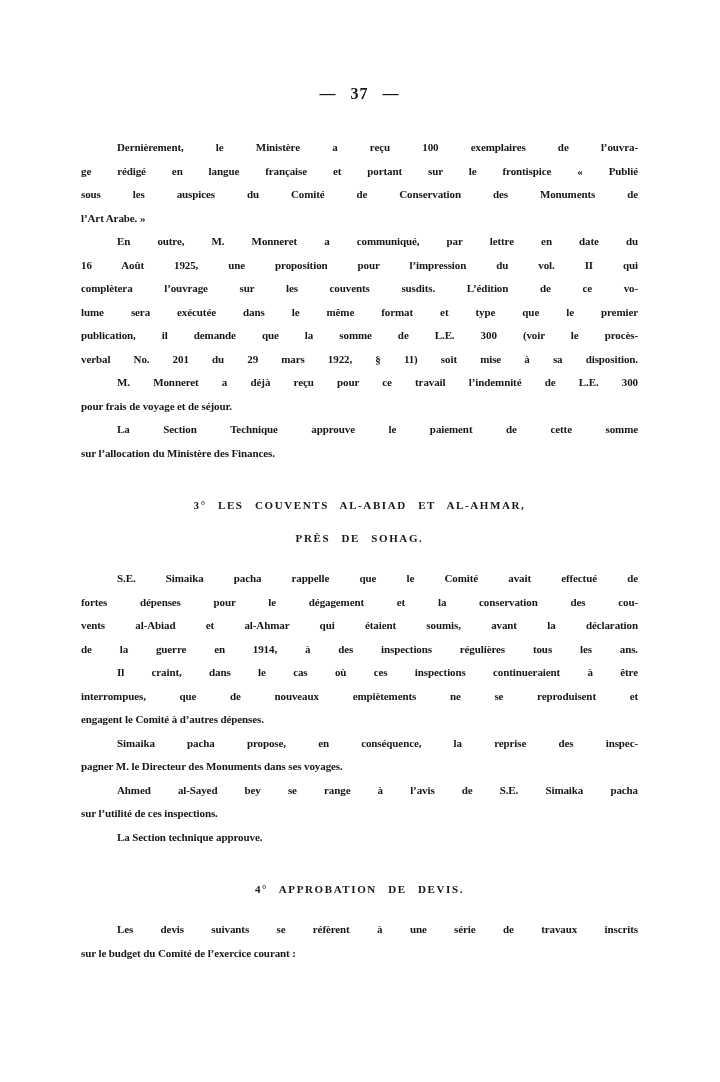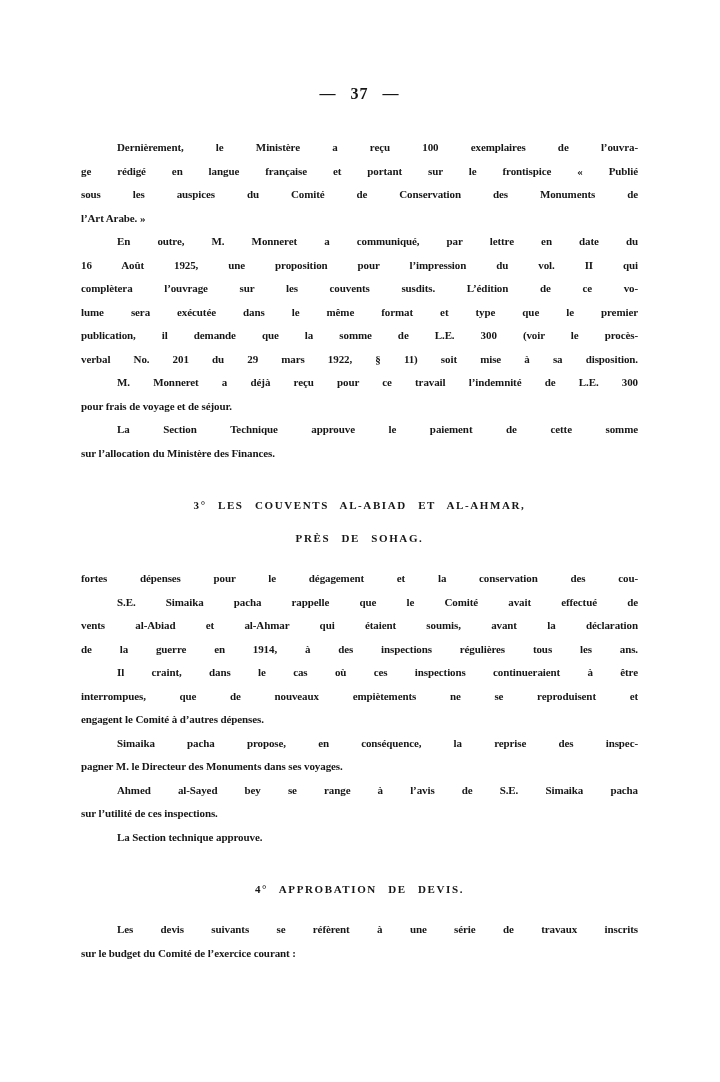--- a/index.html
+++ b/index.html
@@ -83,22 +83,22 @@
       </div>
       <div class="para">
         <div class="line first">La Section Technique approuve le paiement de cette somme</div>
         <div class="line last">sur l’allocation du Ministère des Finances.</div>
       </div>
       <div class="heading">
         <div class="hline">3° LES COUVENTS AL-ABIAD ET AL-AHMAR,</div>
         <div class="hline">PRÈS DE SOHAG.</div>
       </div>
       <div class="para">
+        <div class="line first">S.E. Simaika pacha rappelle que le Comité avait effectué de</div>
         <div class="line">fortes dépenses pour le dégagement et la conservation des cou-</div>
-        <div class="line first">S.E. Simaika pacha rappelle que le Comité avait effectué de</div>
         <div class="line">vents al-Abiad et al-Ahmar qui étaient soumis, avant la déclaration</div>
         <div class="line">de la guerre en 1914, à des inspections régulières tous les ans.</div>
       </div>
       <div class="para">
         <div class="line first">Il craint, dans le cas où ces inspections continueraient à être</div>
         <div class="line">interrompues, que de nouveaux empiètements ne se reproduisent et</div>
         <div class="line last">engagent le Comité à d’autres dépenses.</div>
       </div>
       <div class="para">
         <div class="line first">Simaika pacha propose, en conséquence, la reprise des inspec-</div>

